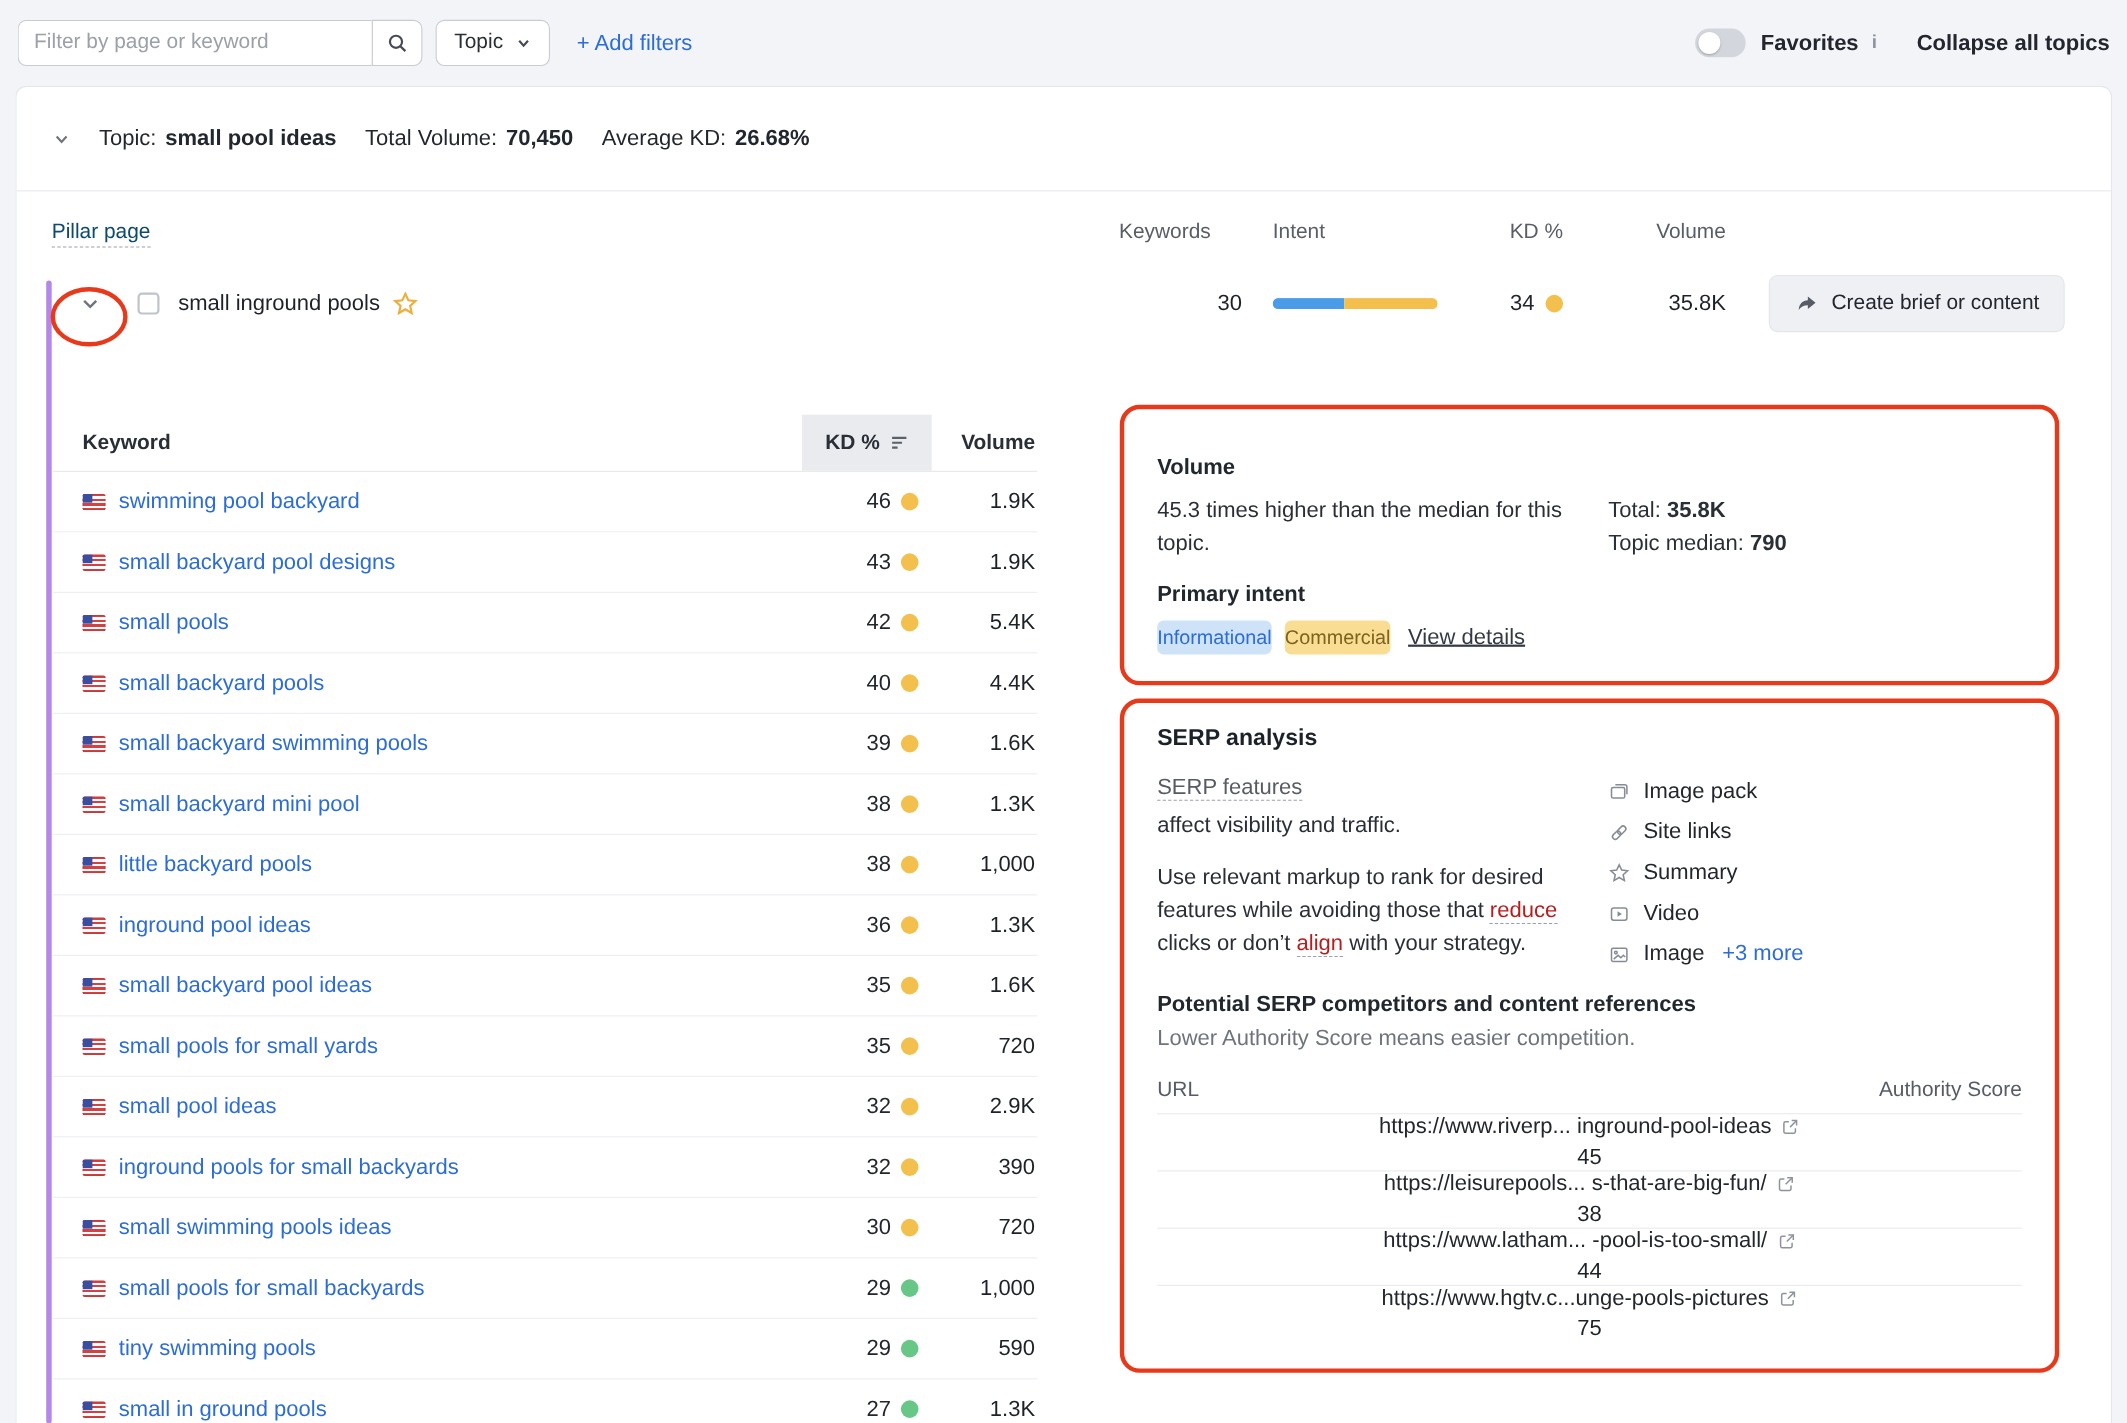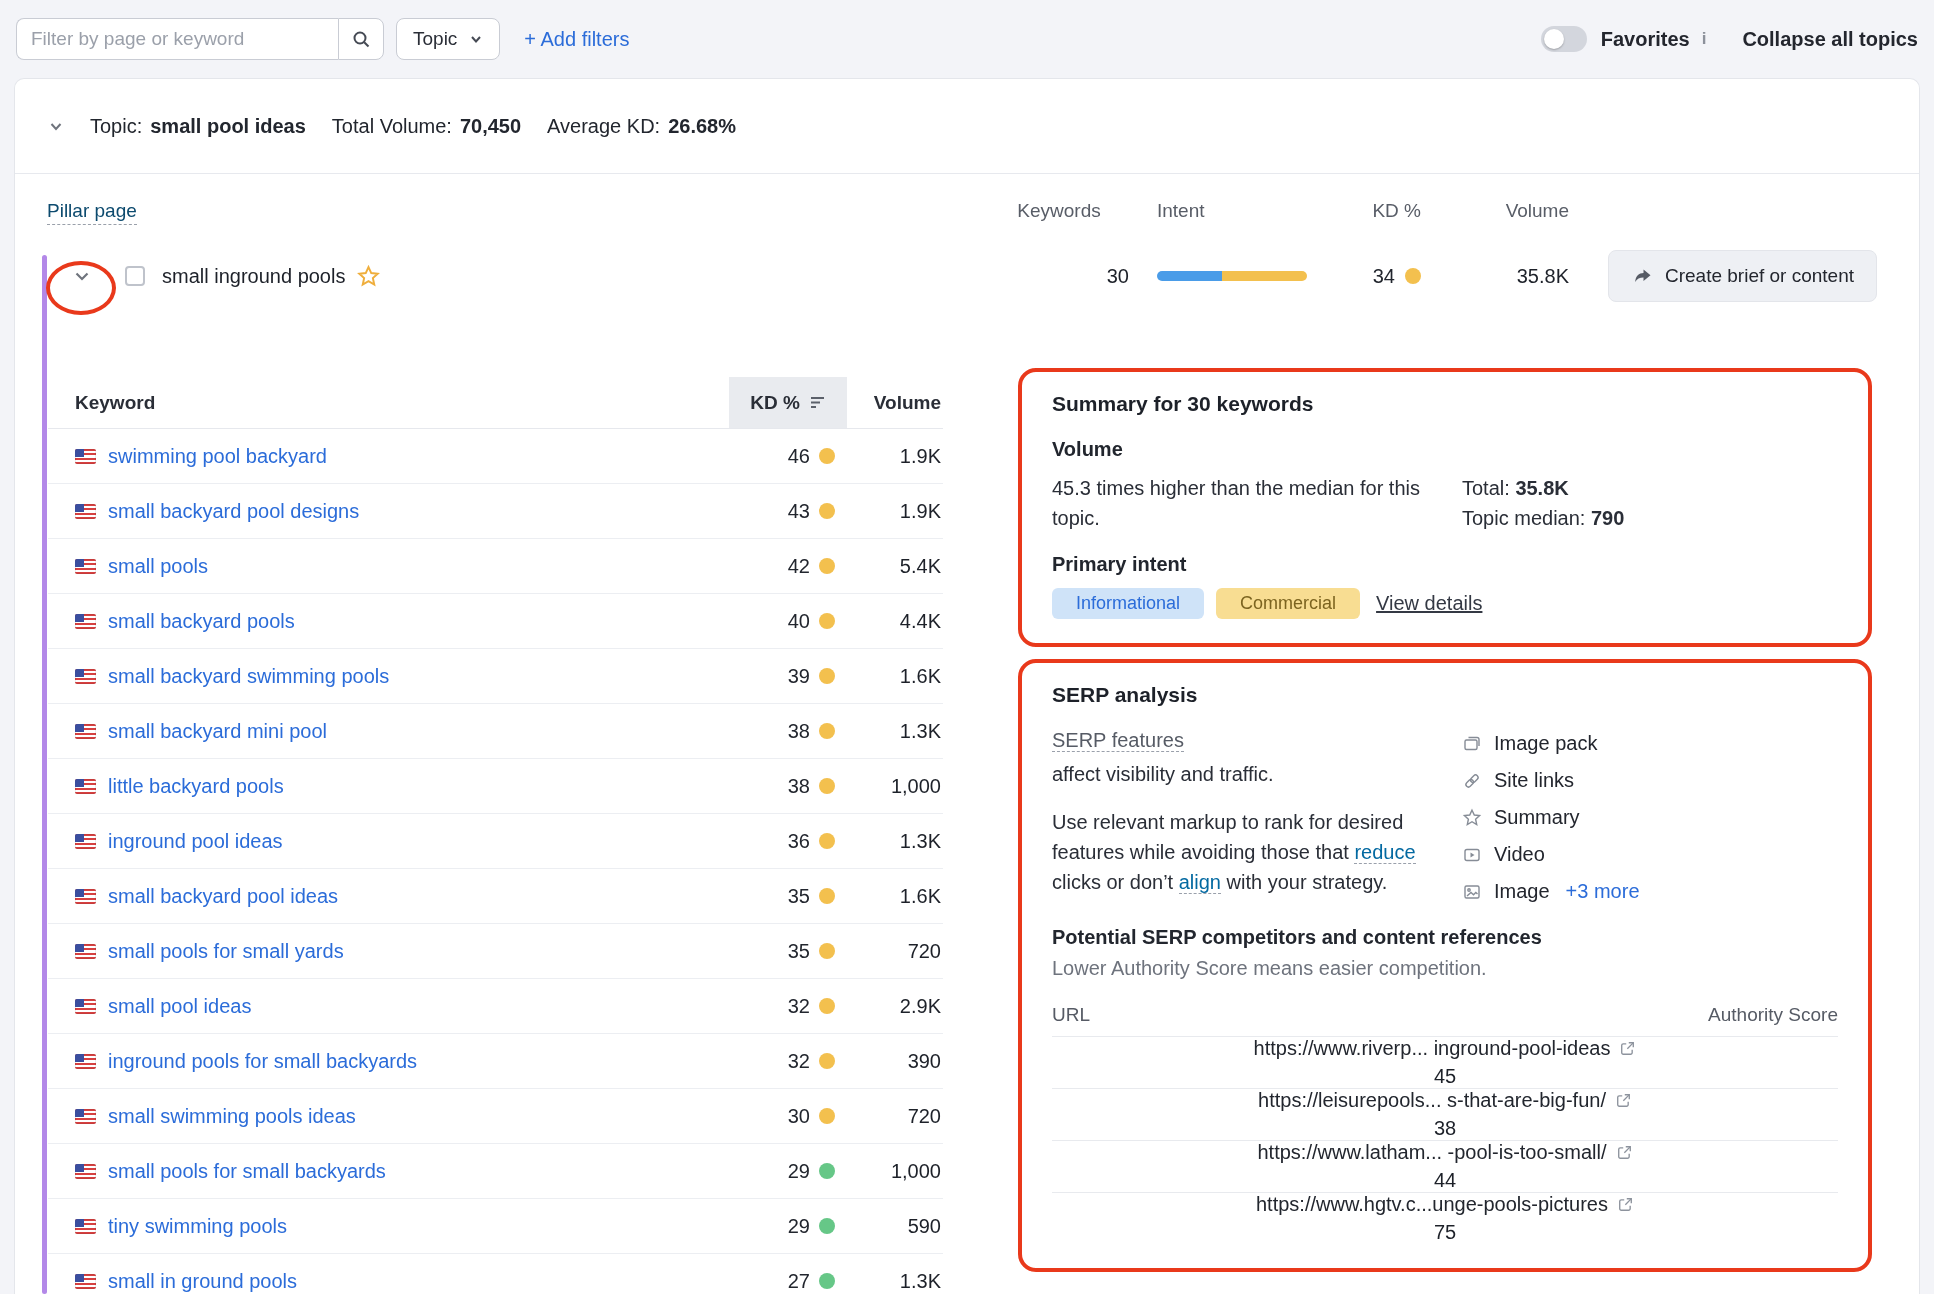--- a/index.html
+++ b/index.html
@@ -127,31 +127,31 @@
   .serp-panel { margin-top:12px; }
   .panel-title { font-size:21px; font-weight:700; color:#1d2129; }
 
   .vol-heading { font-size:20px; font-weight:700; margin-top:22px; }
   .sum-cols { display:flex; margin-top:12px; }
   .sum-left { width:390px; font-size:20px; line-height:30px; color:#2a2e37; }
   .sum-right { margin-left:20px; font-size:20px; line-height:30px; color:#2a2e37; }
   .sum-right .val { font-weight:600; }
   .intent-heading { font-size:20px; font-weight:700; margin-top:20px; }
   .intent-row { display:flex; align-items:center; gap:12px; margin-top:12px; }
-  .badge { height:31px; border-radius:6px; padding:0 24px; display:flex; align-items:center; font-size:18px; }
+  .badge { height:31px; border-radius:6px; padding:0 0; display:flex; align-items:center; font-size:18px; }
   .badge.info { background:#cfe3f8; color:#2b6cd9; }
   .badge.comm { background:#f8dd92; color:#7c6420; }
   .view-details { font-size:20px; color:#343944; text-decoration:underline; margin-left:4px; cursor:pointer; }
 
   .serp-cols { display:flex; margin-top:16px; }
   .serp-left { width:390px; font-size:20px; line-height:30px; color:#2a2e37; }
   .serp-left .p1 { line-height:34px; }
   .serp-left .p2 { margin-top:16px; }
   .dashed-link { color:#565b65; border-bottom:1.5px dashed #9aa0ab; cursor:pointer; }
-  .dashed-link.dark { color:#0369a1; }
+  .dashed-link.dark { color:#b91c1c; }
   .serp-right { margin-left:20px; padding-top:2px; }
   .feature-item { display:flex; align-items:center; gap:12px; height:37px; font-size:20px; color:#23262e; }
   .more-link { color:#2b6cd9; margin-left:4px; cursor:pointer; }
 
   .competitors-title { font-size:20px; font-weight:700; margin-top:16px; }
   .competitors-sub { font-size:20px; color:#6e737d; margin-top:8px; }
   .comp-table { margin-top:14px; }
   .comp-head { display:flex; justify-content:space-between; align-items:center; height:42px; font-size:19px; color:#565b65; }
   .comp-row { display:flex; justify-content:space-between; align-items:center; height:52px; border-top:1px solid #e8eaee; font-size:20px;flex-direction:column; }
   .comp-url { display:flex; align-items:center; gap:9px; color:#22262e; cursor:pointer; }
@@ -470,21 +470,20 @@
       <span class="dot green"></span>
     </div>
     <div class="vol-row-cell">1.3K</div>
   </div>
 </div>
     </div>
 
     <div class="right-col">
 
       <div class="panel summary-panel">
-        <div class="panel-title">Summary for 30 keywords</div>
         <div class="vol-heading">Volume</div>
         <div class="sum-cols">
           <div class="sum-left">45.3 times higher than the median for this topic.</div>
           <div class="sum-right">
             <div><span>Total:</span> <span class="val">35.8K</span></div>
             <div><span>Topic median:</span> <span class="val">790</span></div>
           </div>
         </div>
         <div class="intent-heading">Primary intent</div>
         <div class="intent-row">

